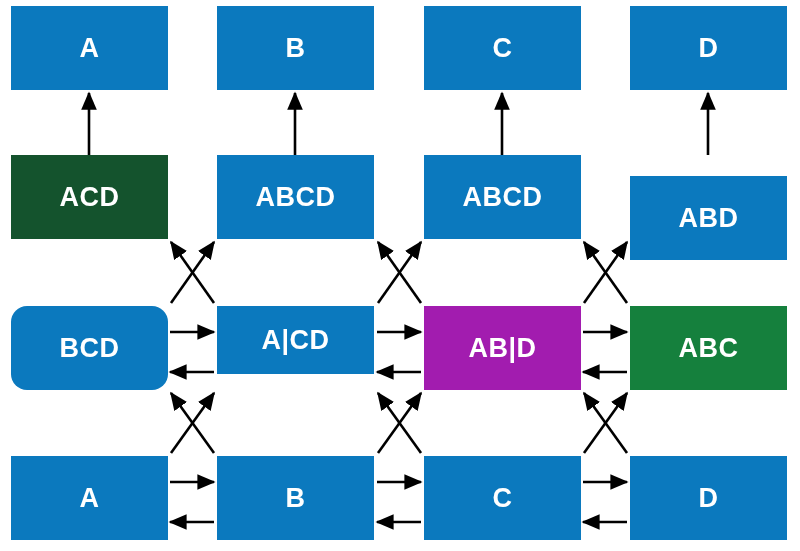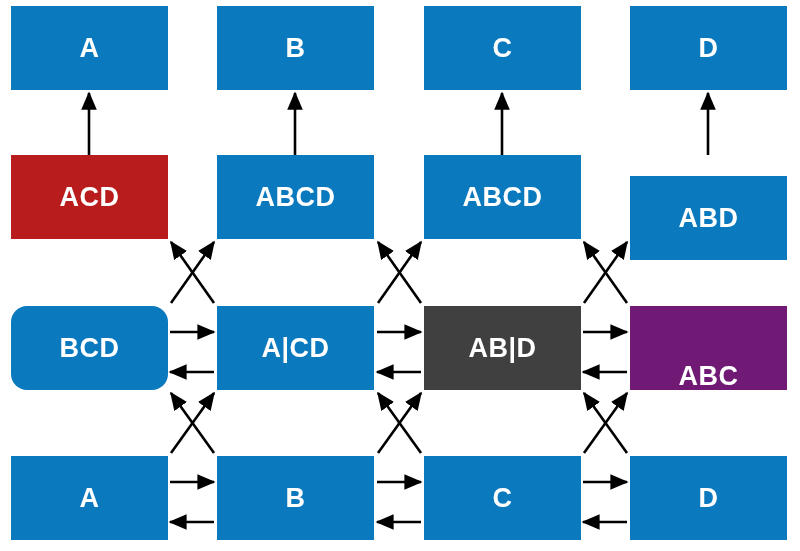--- a/index.html
+++ b/index.html
@@ -91,42 +91,42 @@
       </div>
       <div class="node" style="left: 217px; top: 6px; width: 157px; height: 84px; background: rgb(11, 121, 190); color: rgb(255, 255, 255);">
         <span class="lbl">B</span>
       </div>
       <div class="node" style="left: 424px; top: 6px; width: 157px; height: 84px; background: rgb(11, 121, 190); color: rgb(255, 255, 255);">
         <span class="lbl">C</span>
       </div>
       <div class="node" style="left: 630px; top: 6px; width: 157px; height: 84px; background: rgb(11, 121, 190); color: rgb(255, 255, 255);">
         <span class="lbl">D</span>
       </div>
-      <div class="node" style="left: 11px; top: 155px; width: 157px; height: 84px; background: #b91c1c; color: rgb(255, 255, 255);">
+      <div class="node" style="left: 11px; top: 155px; width: 157px; height: 84px; background: #14532d; color: rgb(255, 255, 255);">
         <span class="lbl">ACD</span>
       </div>
       <div class="node" style="left: 217px; top: 155px; width: 157px; height: 84px; background: rgb(11, 121, 190); color: rgb(255, 255, 255);">
         <span class="lbl">ABCD</span>
       </div>
       <div class="node" style="left: 424px; top: 155px; width: 157px; height: 84px; background: rgb(11, 121, 190); color: rgb(255, 255, 255);">
         <span class="lbl">ABCD</span>
       </div>
       <div class="node" style="left: 630px; top: 155px; width: 157px; height: 84px; background: rgb(11, 121, 190); color: rgb(255, 255, 255); margin-top: 21px;">
         <span class="lbl">ABD</span>
       </div>
       <div class="node" style="left: 11px; top: 306px; width: 157px; height: 84px; background: rgb(11, 121, 190); color: rgb(255, 255, 255); border-radius: 16px;">
         <span class="lbl">BCD</span>
       </div>
-      <div class="node" style="left: 217px; top: 306px; width: 157px; height: 84px; background: rgb(11, 121, 190); color: rgb(255, 255, 255);">
+      <div class="node" style="left: 217px; top: 306px; width: 157px; height: 68px; background: rgb(11, 121, 190); color: rgb(255, 255, 255);">
         <span class="lbl">A|CD</span>
       </div>
-      <div class="node" style="left: 424px; top: 306px; width: 157px; height: 84px; background: #404040; color: rgb(255, 255, 255);">
+      <div class="node" style="left: 424px; top: 306px; width: 157px; height: 84px; background: #a21caf; color: rgb(255, 255, 255);">
         <span class="lbl">AB|D</span>
       </div>
-      <div class="node" style="left: 630px; top: 306px; width: 157px; height: 84px; background: #701a75; color: rgb(255, 255, 255); align-items: flex-end;">
+      <div class="node" style="left: 630px; top: 306px; width: 157px; height: 84px; background: #15803d; color: rgb(255, 255, 255);">
         <span class="lbl">ABC</span>
       </div>
       <div class="node" style="left: 11px; top: 456px; width: 157px; height: 84px; background: rgb(11, 121, 190); color: rgb(255, 255, 255);">
         <span class="lbl">A</span>
       </div>
       <div class="node" style="left: 217px; top: 456px; width: 157px; height: 84px; background: rgb(11, 121, 190); color: rgb(255, 255, 255);">
         <span class="lbl">B</span>
       </div>
       <div class="node" style="left: 424px; top: 456px; width: 157px; height: 84px; background: rgb(11, 121, 190); color: rgb(255, 255, 255);">
         <span class="lbl">C</span>

